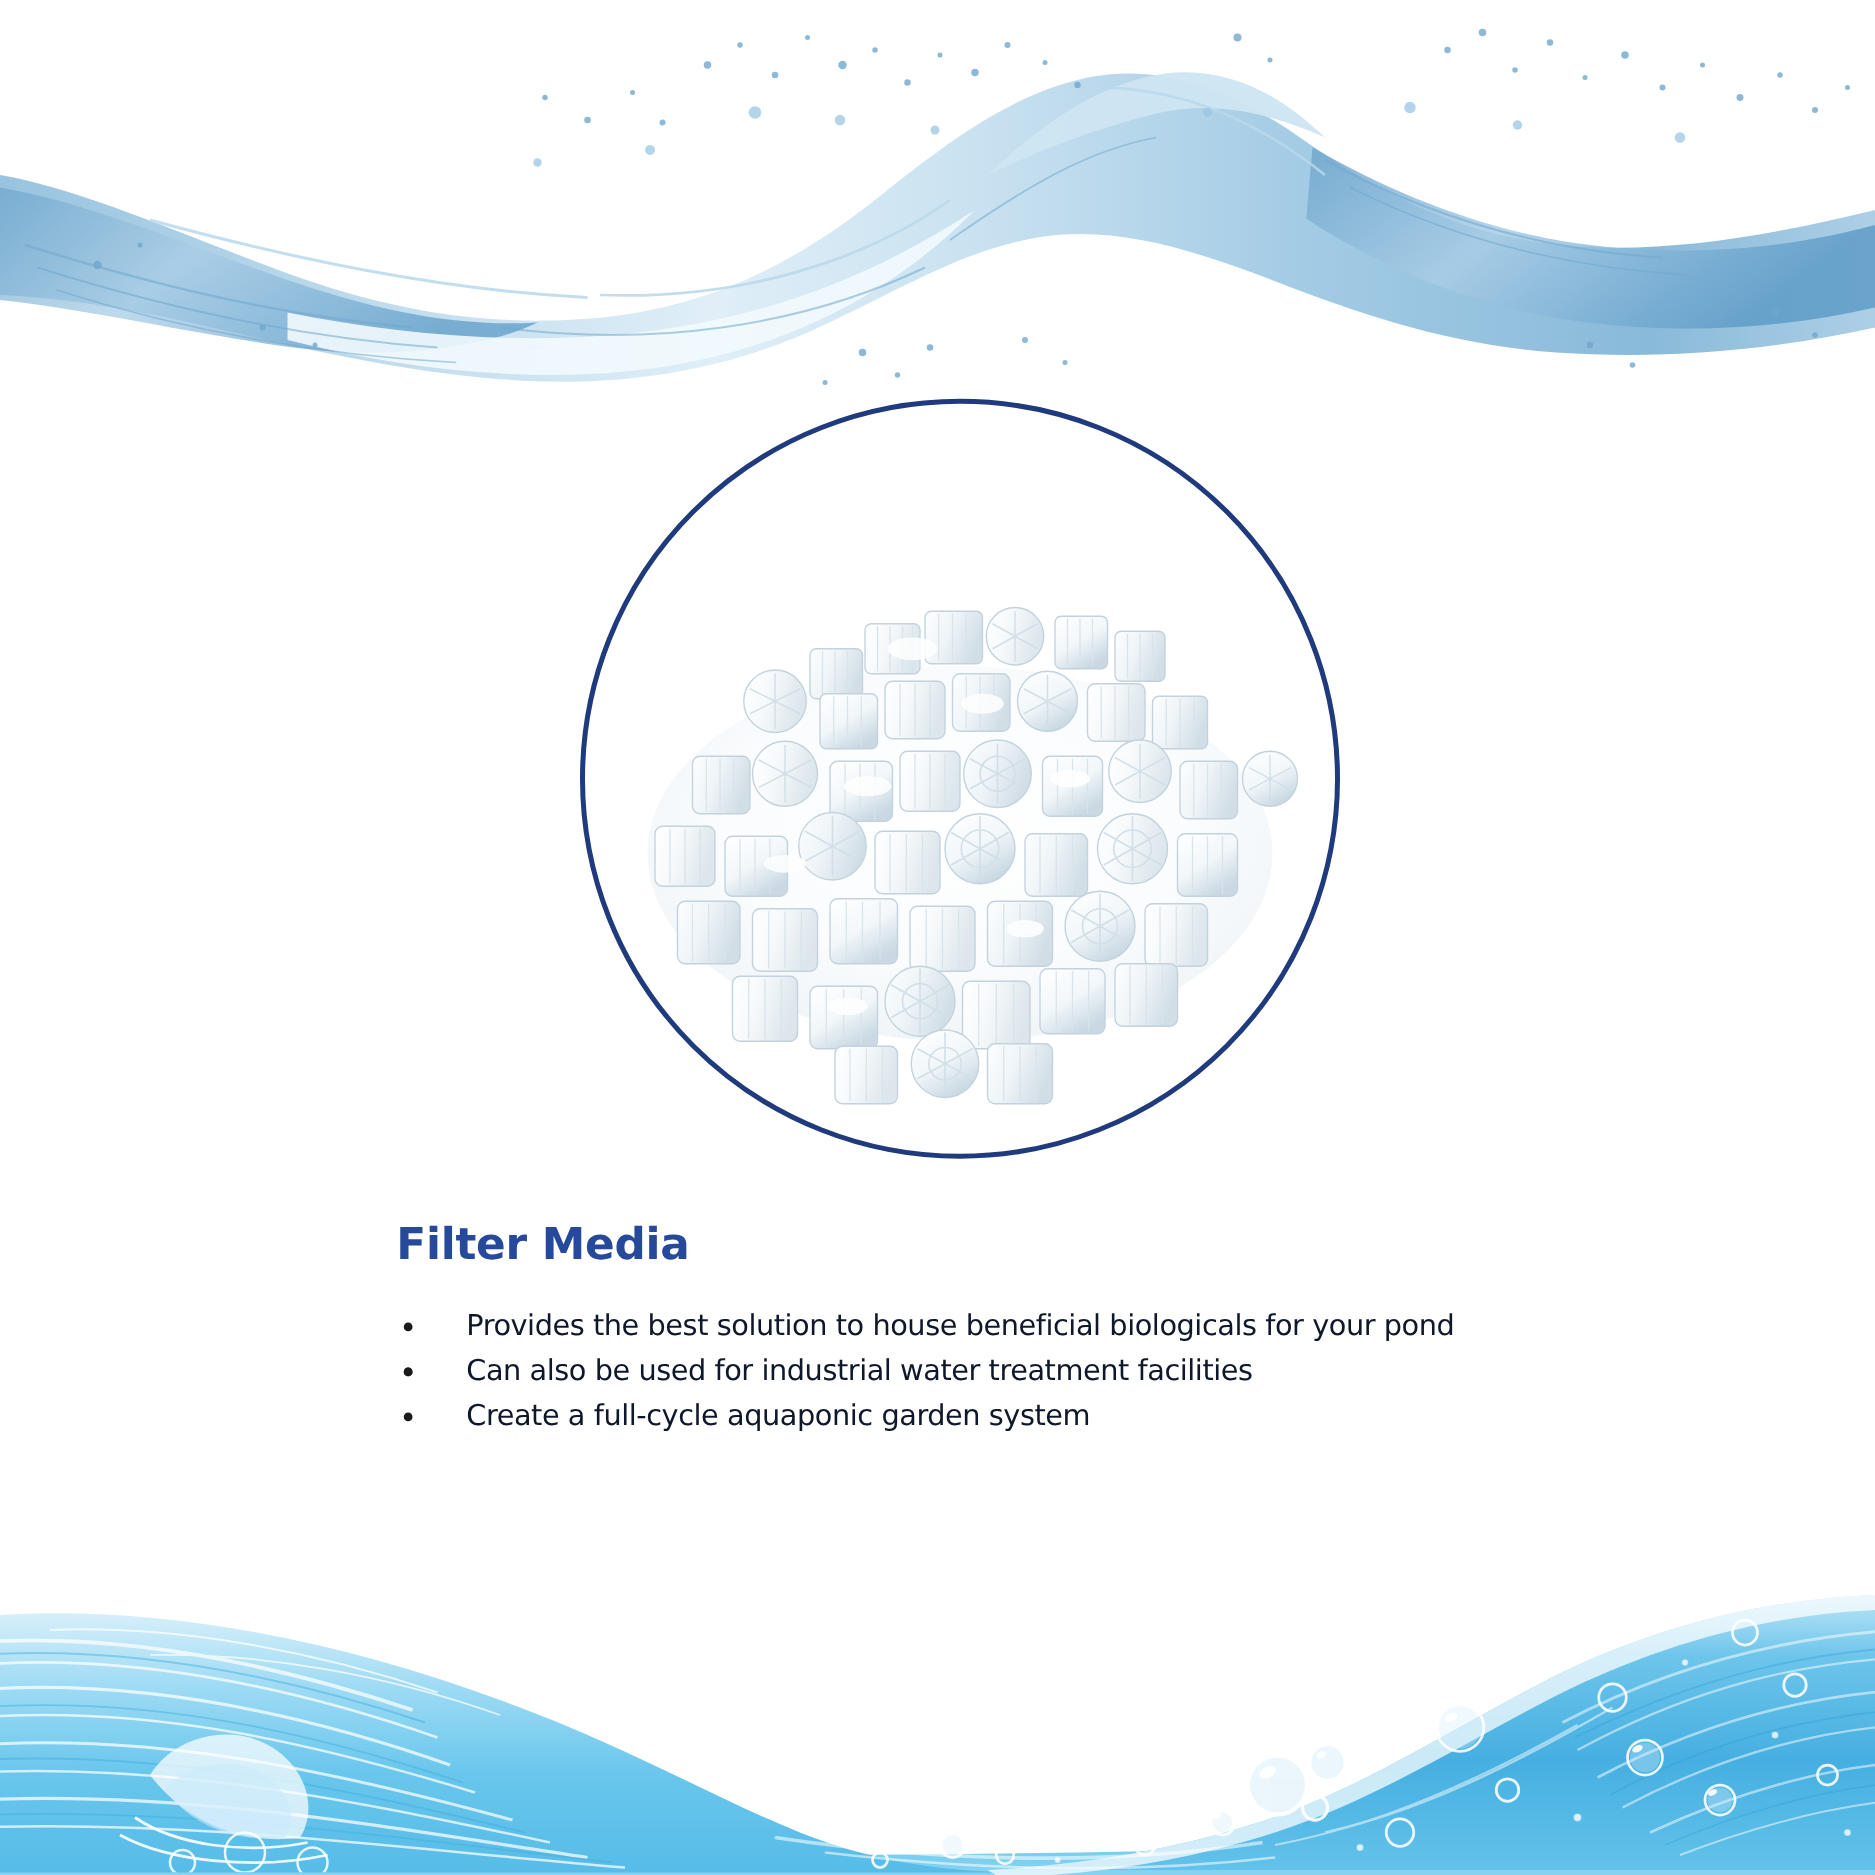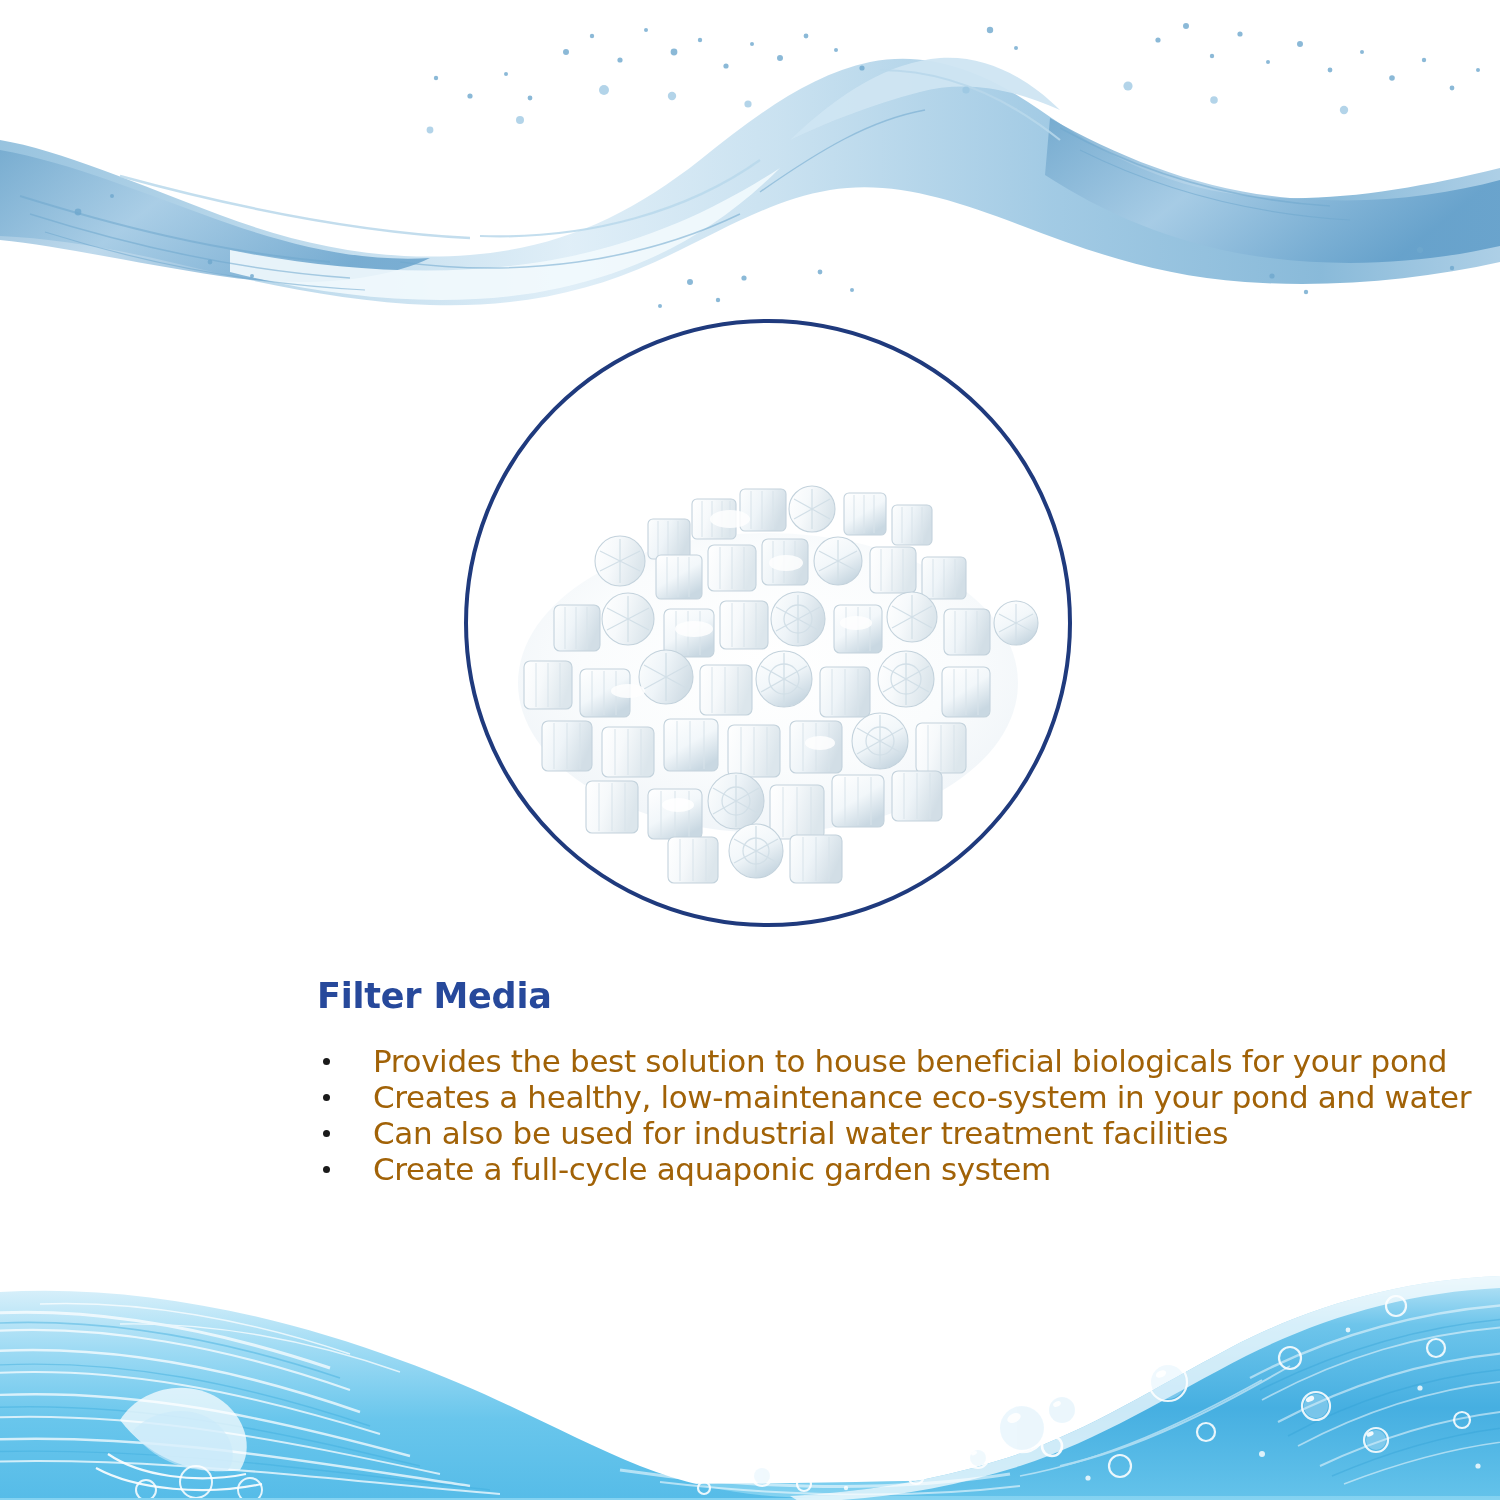--- a/index.html
+++ b/index.html
@@ -60,23 +60,23 @@
     font-family: "DejaVu Sans", sans-serif;
   }
   #feature-list {
     list-style: none;
     margin: 0;
     padding: 0;
   }
   #feature-list li {
     position: relative;
     padding-left: 56px;
-    font-size: 31px;
+    font-size: 23px;
     line-height: 36px;
-    color: #a16207;
+    color: #0f172a;
     font-family: "DejaVu Sans", sans-serif;
     font-weight: 400;
     letter-spacing: -0.35px;
     white-space: nowrap;
   }
   #feature-list li .bullet-dot {
     position: absolute;
     left: 6px;
     top: 15px;
     width: 7px;
@@ -512,21 +512,20 @@
 
 <div id="text-block">
   <h2 id="section-title">Filter Media</h2>
   <ul id="feature-list">
     <li>
       <span class="bullet-dot"></span>
       <span>Provides the best solution to house beneficial biologicals for your pond</span>
     </li>
     <li>
       <span class="bullet-dot"></span>
-      <span>Creates a healthy, low-maintenance eco-system in your pond and water</span>
     </li>
     <li>
       <span class="bullet-dot"></span>
       <span>Can also be used for industrial water treatment facilities</span>
     </li>
     <li>
       <span class="bullet-dot"></span>
       <span>Create a full-cycle aquaponic garden system</span>
     </li>
   </ul>

